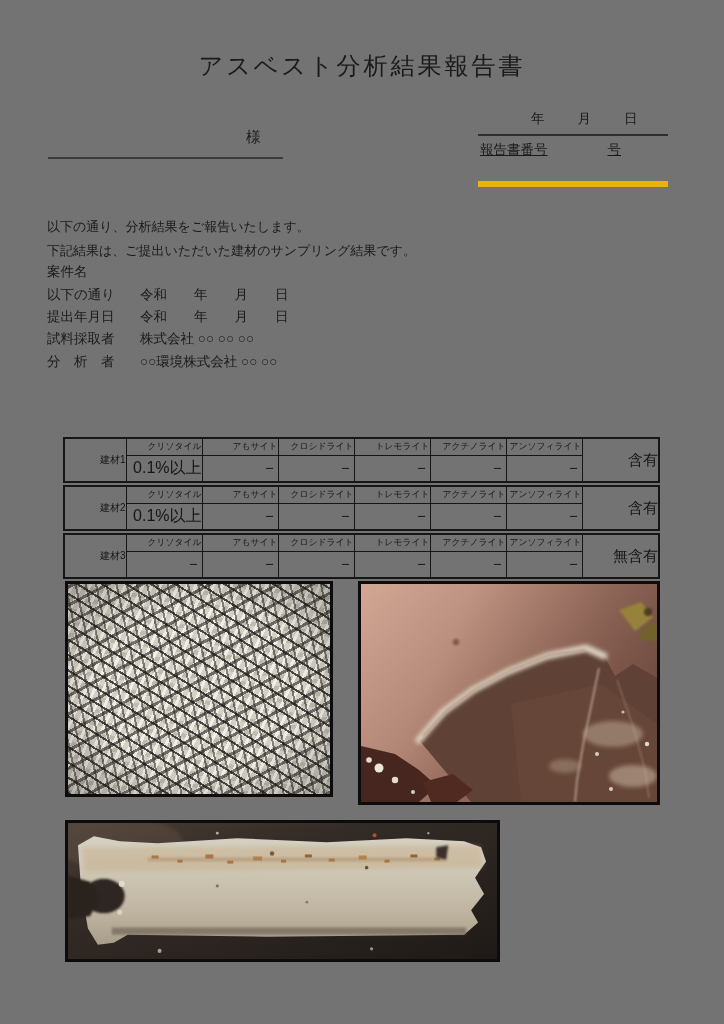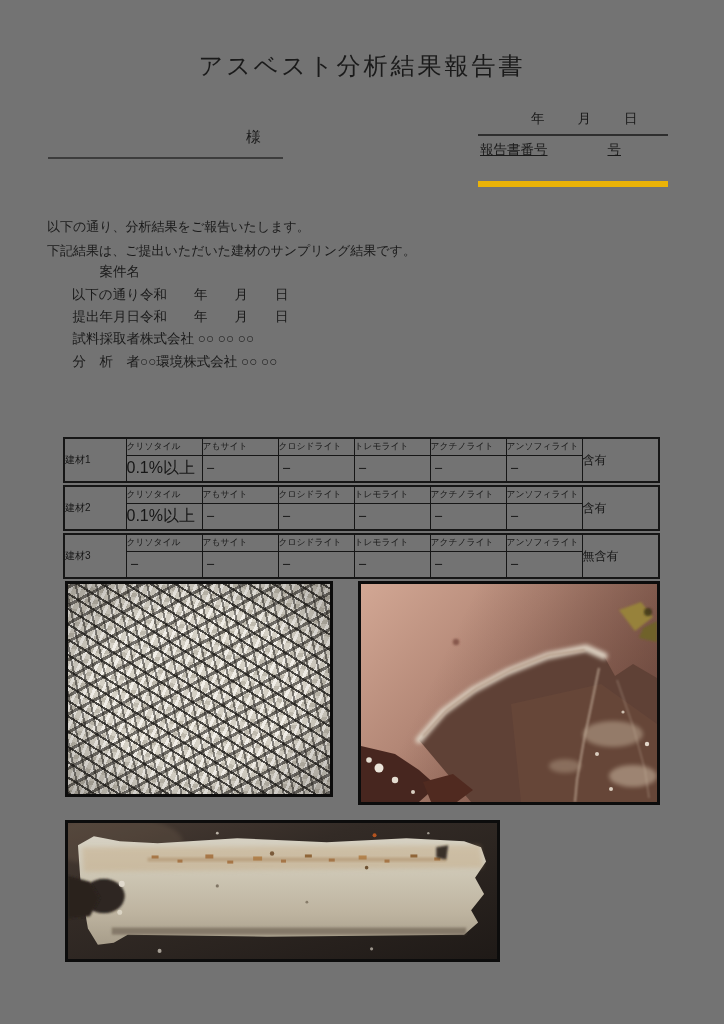--- a/index.html
+++ b/index.html
@@ -24,30 +24,30 @@
   .meta { position:absolute; left:478px; top:106px; width:190px; font-size:13.5px; }
   .meta-date {
     display:flex; justify-content:flex-start; gap:33px; padding:4px 0 6px 53px;
     border-bottom:2px solid #2e2e2e;
   }
   .meta-no { display:flex; padding:5px 0 22px 2px; border-bottom:6px solid #eab308;text-decoration:underline; }
   .meta-no .suffix { margin-left:60px; }
   
   .intro { position:absolute; left:47px; top:196px; font-size:13px; line-height:24px;margin-top:19px; }
   
-  .fields { position:absolute; left:47px; top:261px; font-size:13.5px;text-align:right; }
+  .fields { position:absolute; left:47px; top:261px; font-size:13.5px; }
   .field-row { display:flex; height:22.4px; align-items:center; }
   .flabel { width:93px; flex:0 0 93px; white-space:pre; }
   .fvalue { white-space:pre; }
   
   .results { position:absolute; left:63px; top:437px; width:595px; }
   table.rblock { border-collapse:collapse; width:595px; table-layout:fixed; margin-bottom:2px; border:2px solid #161616; }
-  table.rblock td { border:1px solid #161616; text-align:left; vertical-align:middle; padding:0; color:#161616; }
+  table.rblock td { border:1px solid #161616; text-align:right; vertical-align:middle; padding:0; color:#161616; }
   td.mat  { font-size:10px; }
-  td.res  { font-size:12px; }
+  td.res  { font-size:15px; }
   td.hdr  { height:16px; font-size:8.8px; letter-spacing:0; }
   td.val  { height:25px; font-size:16px; }
   col.c-mat { width:62px; } col.c-min { width:76px; } col.c-res { width:77px; }
   
   .photo { position:absolute; box-sizing:border-box; border:3px solid #0c0c0c; overflow:hidden; }
   .photo1 { left:65px; top:581px; width:268px; height:216px;
     background-color:#d6d2c8;
     background-image:
       radial-gradient(ellipse at 50% 50%, rgba(0,0,0,0) 55%, rgba(25,22,19,0.28) 100%),
       repeating-linear-gradient(32deg,  rgba(30,28,25,0.78) 0 2px, transparent 2px 13px),

